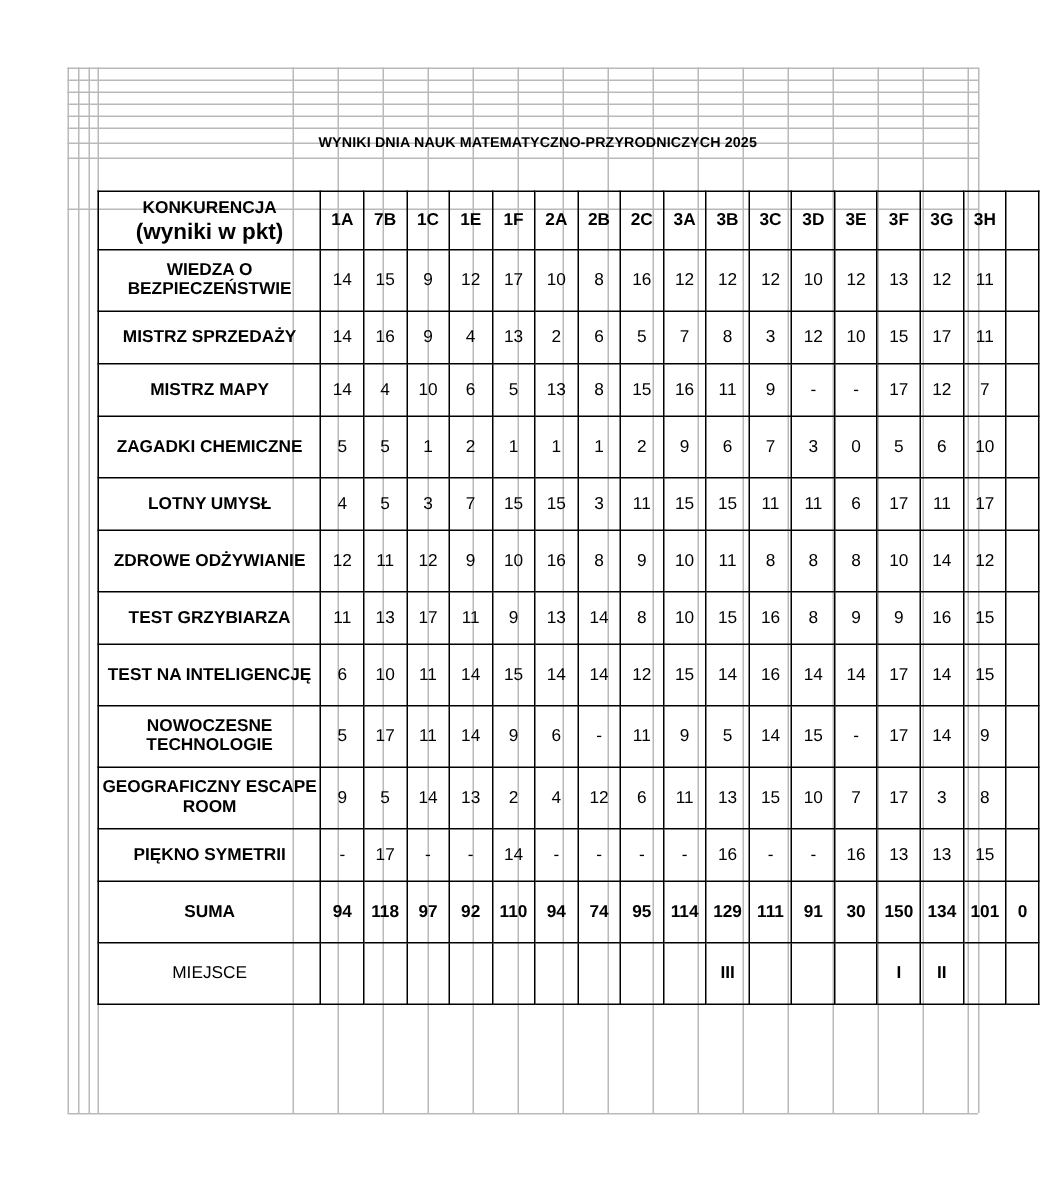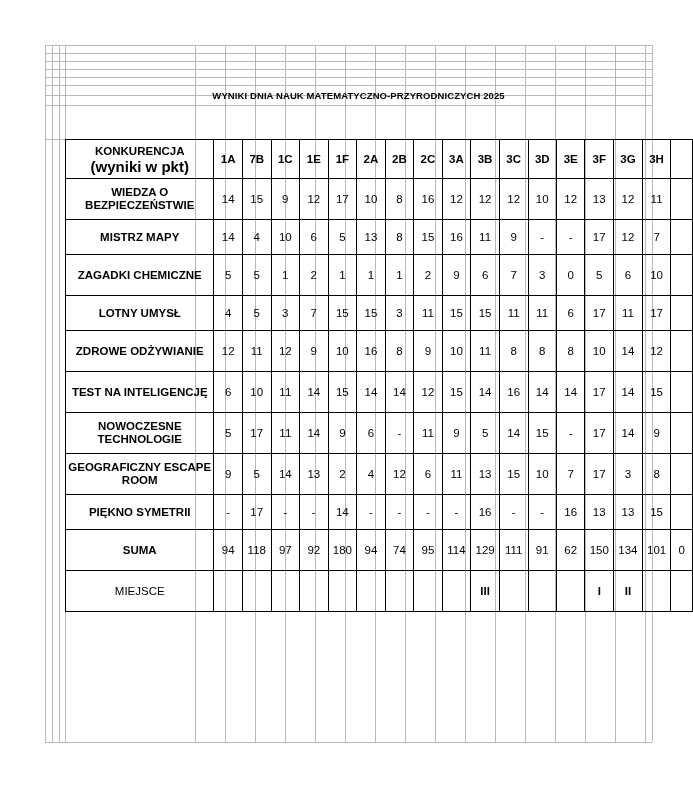--- a/index.html
+++ b/index.html
@@ -51,21 +51,21 @@
     text-align: center;
     font-size: 9.5px;
     font-weight: bold;
     color: #000000;
     letter-spacing: 0.1px;
     margin-left: 10px;
   }
   table.main {
     position: absolute;
     left: 65px;
-    top: 139px;
+    top: 127px;
     border-collapse: collapse;
     table-layout: fixed;
   }
   table.main td {
     border: 1px solid #000000;
     text-align: center;
     vertical-align: middle;
     font-size: 11.5px;
     color: #000000;
     padding: 0;
@@ -98,21 +98,21 @@
     color: #2222cc;
     font-weight: bold;
     font-size: 11.5px;
   }
   td.suma-label {
     color: #2e9e2e;
     font-weight: bold;
     font-size: 12.5px;
   }
   td.suma-val {
-    font-weight: normal;
+    font-weight: bold;
     font-size: 12px;
   }
   td.miejsce-label {
     color: #ff0000;
     font-weight: normal;
     font-size: 12.5px;
   }
   td.place {
     color: #ff0000;
     font-weight: bold;
@@ -220,20 +220,40 @@
           <td>12</td>
           <td>12</td>
           <td>10</td>
           <td>12</td>
           <td>13</td>
           <td>12</td>
           <td>11</td>
           <td></td>
         </tr>
         <tr class="single">
+          <td class="rowname">MISTRZ SPRZEDAŻY</td>
+          <td>14</td>
+          <td>16</td>
+          <td>9</td>
+          <td>4</td>
+          <td>13</td>
+          <td>2</td>
+          <td>6</td>
+          <td>5</td>
+          <td>7</td>
+          <td>8</td>
+          <td>3</td>
+          <td>12</td>
+          <td>10</td>
+          <td>15</td>
+          <td>17</td>
+          <td>11</td>
+          <td></td>
+        </tr>
+        <tr class="single">
           <td class="rowname">MISTRZ MAPY</td>
           <td>14</td>
           <td>4</td>
           <td>10</td>
           <td>6</td>
           <td>5</td>
           <td>13</td>
           <td>8</td>
           <td>15</td>
           <td>16</td>
@@ -299,20 +319,40 @@
           <td>10</td>
           <td>11</td>
           <td>8</td>
           <td>8</td>
           <td>8</td>
           <td>10</td>
           <td>14</td>
           <td>12</td>
           <td></td>
         </tr>
+        <tr class="single">
+          <td class="rowname">TEST GRZYBIARZA</td>
+          <td>11</td>
+          <td>13</td>
+          <td>17</td>
+          <td>11</td>
+          <td>9</td>
+          <td>13</td>
+          <td>14</td>
+          <td>8</td>
+          <td>10</td>
+          <td>15</td>
+          <td>16</td>
+          <td>8</td>
+          <td>9</td>
+          <td>9</td>
+          <td>16</td>
+          <td>15</td>
+          <td></td>
+        </tr>
         <tr class="tall">
           <td class="rowname">TEST NA INTELIGENCJĘ</td>
           <td>6</td>
           <td>10</td>
           <td>11</td>
           <td>14</td>
           <td>15</td>
           <td>14</td>
           <td>14</td>
           <td>12</td>
@@ -385,29 +425,29 @@
           <td>13</td>
           <td>15</td>
           <td></td>
         </tr>
         <tr class="sum">
           <td class="suma-label">SUMA</td>
           <td class="suma-val">94</td>
           <td class="suma-val">118</td>
           <td class="suma-val">97</td>
           <td class="suma-val">92</td>
-          <td class="suma-val">180</td>
+          <td class="suma-val">110</td>
           <td class="suma-val">94</td>
           <td class="suma-val">74</td>
           <td class="suma-val">95</td>
           <td class="suma-val">114</td>
           <td class="suma-val">129</td>
           <td class="suma-val">111</td>
           <td class="suma-val">91</td>
-          <td class="suma-val">62</td>
+          <td class="suma-val">30</td>
           <td class="suma-val">150</td>
           <td class="suma-val">134</td>
           <td class="suma-val">101</td>
           <td class="suma-val">0</td>
         </tr>
         <tr class="sum">
           <td class="miejsce-label">MIEJSCE</td>
           <td class="place"></td>
           <td class="place"></td>
           <td class="place"></td>

